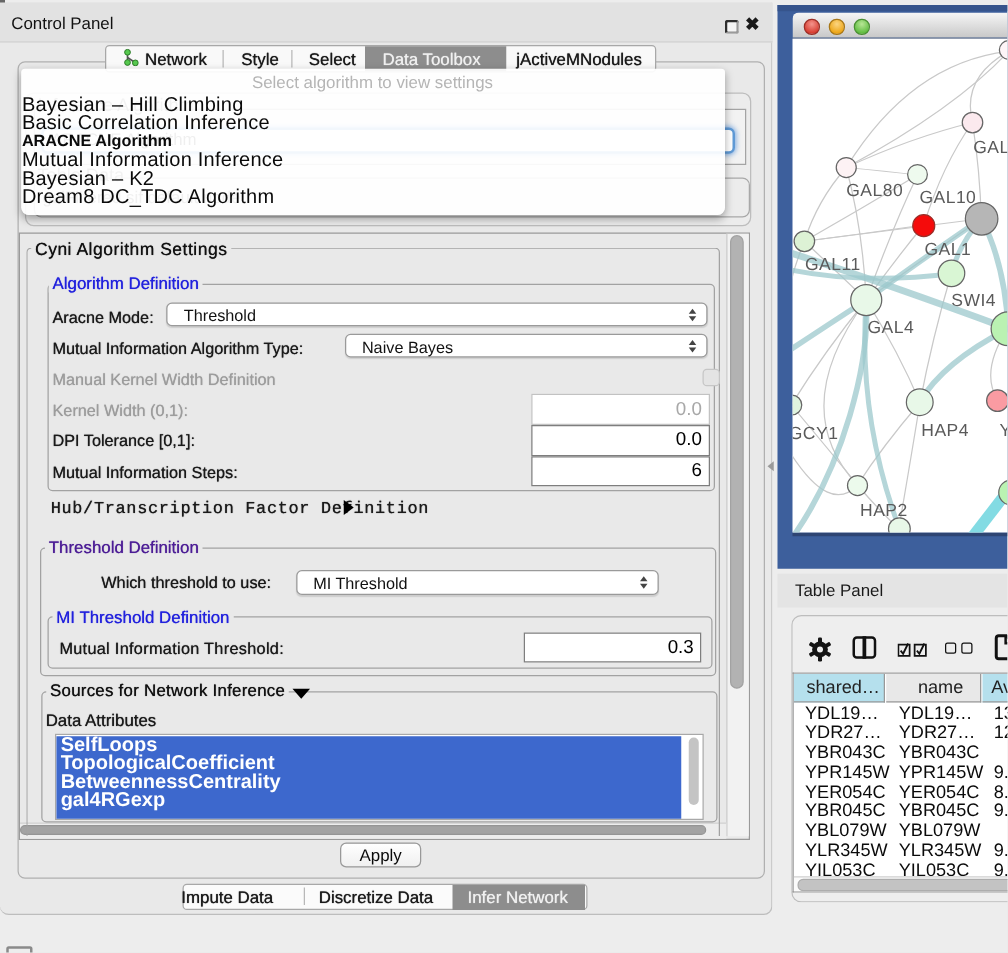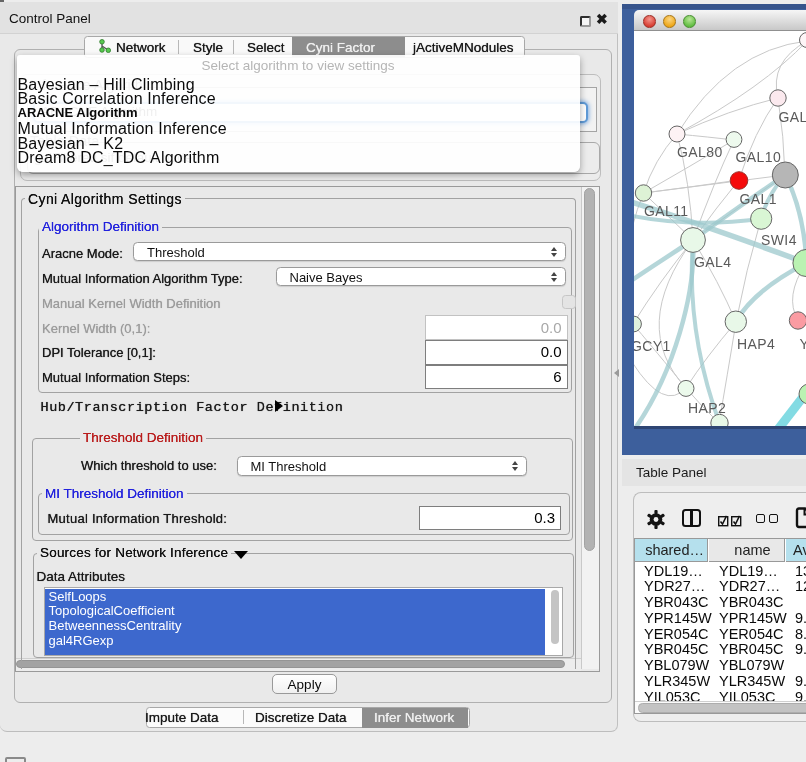--- a/index.html
+++ b/index.html
@@ -41,21 +41,21 @@
 <circle cx="4" cy="2.8" r="2.3" fill="#57c94f" stroke="#2c7a28" stroke-width="0.8"></circle>
 <circle cx="4" cy="11" r="2.3" fill="#57c94f" stroke="#2c7a28" stroke-width="0.8"></circle>
 <circle cx="10.3" cy="11.3" r="2.3" fill="#57c94f" stroke="#2c7a28" stroke-width="0.8"></circle>
 </svg></div>
 <div class="lbl" style="left:116px;top:40px;font-size:13.5px;">Network</div>
 <div class="abs" style="left:178px;top:40px;width:1px;height:14px;background:#b8b8b8;"></div>
 <div class="lbl" style="left:193px;top:40px;font-size:13.5px;">Style</div>
 <div class="abs" style="left:233px;top:40px;width:1px;height:14px;background:#b8b8b8;"></div>
 <div class="lbl" style="left:247px;top:40px;font-size:13.5px;">Select</div>
 <div class="abs" style="left:292px;top:37px;width:113px;height:20px;background:#8d8d8d;"></div>
-<div class="lbl" style="left:306px;top:40px;font-size:13.5px;color:#f0f0f0;">Cyni Factor</div>
+<div class="lbl" style="left:306px;top:40px;font-size:13.5px;color:#f0f0f0;">Data Toolbox</div>
 <div class="lbl" style="left:413px;top:40px;font-size:13.5px;">jActiveMNodules</div>
 
 <div class="abs" style="left:20px;top:74px;width:579px;height:105px;border:1px solid #bdbdbd;border-radius:7px;background:#ececec;"></div>
 <div class="abs" style="left:27px;top:87px;width:568px;height:43px;border:1px solid #a4a4a4;background:#f2f2f2;"></div>
 <div class="abs" style="left:33px;top:102px;width:555px;height:21px;background:#fff;border:2.5px solid #5f9ad6;border-radius:5px;box-shadow:0 0 4px 1px rgba(90,150,220,0.75);box-sizing:border-box;"></div>
 <div class="abs" style="left:27px;top:142px;width:571px;height:30px;border:1px solid #a8a8a8;border-radius:6px;background:#ececec;"></div>
 
 <div class="ghost" style="left:30px;top:77px;font-size:14.5px;color:#5f5f5f;">Inference Algorithm</div>
 <div class="ghost" style="left:41px;top:104px;font-size:13.5px;color:#333;">ARACNE Algorithm</div>
 <div class="ghost" style="left:30px;top:133px;font-size:14.5px;color:#5f5f5f;">Table Data</div>
@@ -93,41 +93,41 @@
 <div class="lbl" style="left:42px;top:345px;">DPI Tolerance [0,1]:</div>
 <div class="fld" style="left:424.5px;top:340px;width:143px;height:24.5px;line-height:22px;">0.0</div>
 
 <div class="lbl" style="left:42px;top:370px;">Mutual Information Steps:</div>
 <div class="fld" style="left:424.5px;top:364.5px;width:143px;height:24.5px;line-height:22px;">6</div>
 
 <div class="lbl" style="left:40.5px;top:399.5px;font-size:13.5px;letter-spacing:0.55px;font-family:Liberation Mono, monospace;">Hub/Transcription Factor Definition</div>
 <div class="abs" style="left:275px;top:400px;width:0;height:0;border-top:6.75px solid transparent;border-bottom:6.75px solid transparent;border-left:8px solid #000;"></div>
 
 <div class="grp" style="left:32px;top:437.5px;width:539px;height:101px;"></div>
-<div class="grplbl" style="left:36px;top:430.5px;color:#b91c1c;margin-left:44px;">Threshold Definition</div>
+<div class="grplbl" style="left:36px;top:430.5px;color:#4c1d95;">Threshold Definition</div>
 
 <div class="lbl" style="left:81px;top:458px;">Which threshold to use:</div>
 <div class="combo" style="left:236.5px;top:456px;width:290.5px;height:20px;">
     <span class="tx">MI Threshold</span>
     <span class="spin"></span>
   </div>
 
 <div class="grp" style="left:38px;top:493px;width:530px;height:40px;"></div>
 <div class="grplbl" style="left:42px;top:486.5px;color:#2121dd;">MI Threshold Definition</div>
 <div class="lbl" style="left:47.5px;top:511px;letter-spacing:0.25px;">Mutual Information Threshold:</div>
 <div class="fld" style="left:418.5px;top:505.5px;width:142.5px;height:24.5px;line-height:22px;">0.3</div>
 
 <div class="grp" style="left:33px;top:553px;width:539px;height:103px;"></div>
 <div class="grplbl" style="left:37px;top:546px;color:#111;letter-spacing:0.2px;">Sources for Network Inference</div>
 <div class="abs" style="left:234px;top:550.5px;width:0;height:0;border-left:7.25px solid transparent;border-right:7.25px solid transparent;border-top:8px solid #000;"></div>
 <div class="lbl" style="left:36.5px;top:568.5px;font-size:13.5px;">Data Attributes</div>
 
 <div class="abs" style="left:43.5px;top:587px;width:519px;height:68.5px;background:#fff;border:1px solid #a8a8a8;overflow:hidden;box-sizing:border-box;">
  <div class="abs" style="left:0.5px;top:0.5px;width:500px;height:67px;background:#3d68cd;"></div>
- <div class="abs" style="left:4px;top:1.5px;font-size:13px;color:#fff;line-height:14.7px;">SelfLoops<br>TopologicalCoefficient<br>BetweennessCentrality<br>gal4RGexp</div>
+ <div class="abs" style="left:4px;top:1.5px;font-size:16px;color:#fff;line-height:14.7px;font-weight:bold;">SelfLoops<br>TopologicalCoefficient<br>BetweennessCentrality<br>gal4RGexp</div>
  <div class="abs" style="left:506px;top:1.5px;width:8.5px;height:54px;background:#c4c4c4;border-radius:5px;"></div>
 </div>
 
 <div class="abs" style="left:272px;top:673.5px;width:65px;height:20px;background:linear-gradient(#ffffff,#f0f0f0);border:1px solid #999;border-radius:5px;text-align:center;font-size:13.5px;color:#0a0a0a;line-height:19px;box-sizing:border-box;">Apply</div>
 
 <div class="abs" style="left:146px;top:707px;width:324px;height:21px;background:#fbfbfb;border:1px solid #a8a8a8;border-radius:3.5px;box-sizing:border-box;"></div>
 <div class="lbl" style="left:145px;top:710px;font-size:13.5px;">Impute Data</div>
 <div class="abs" style="left:243px;top:710px;width:1px;height:14px;background:#b8b8b8;"></div>
 <div class="lbl" style="left:255px;top:710px;font-size:13.5px;">Discretize Data</div>
 <div class="abs" style="left:362px;top:708px;width:106px;height:20px;background:#8d8d8d;"></div>

